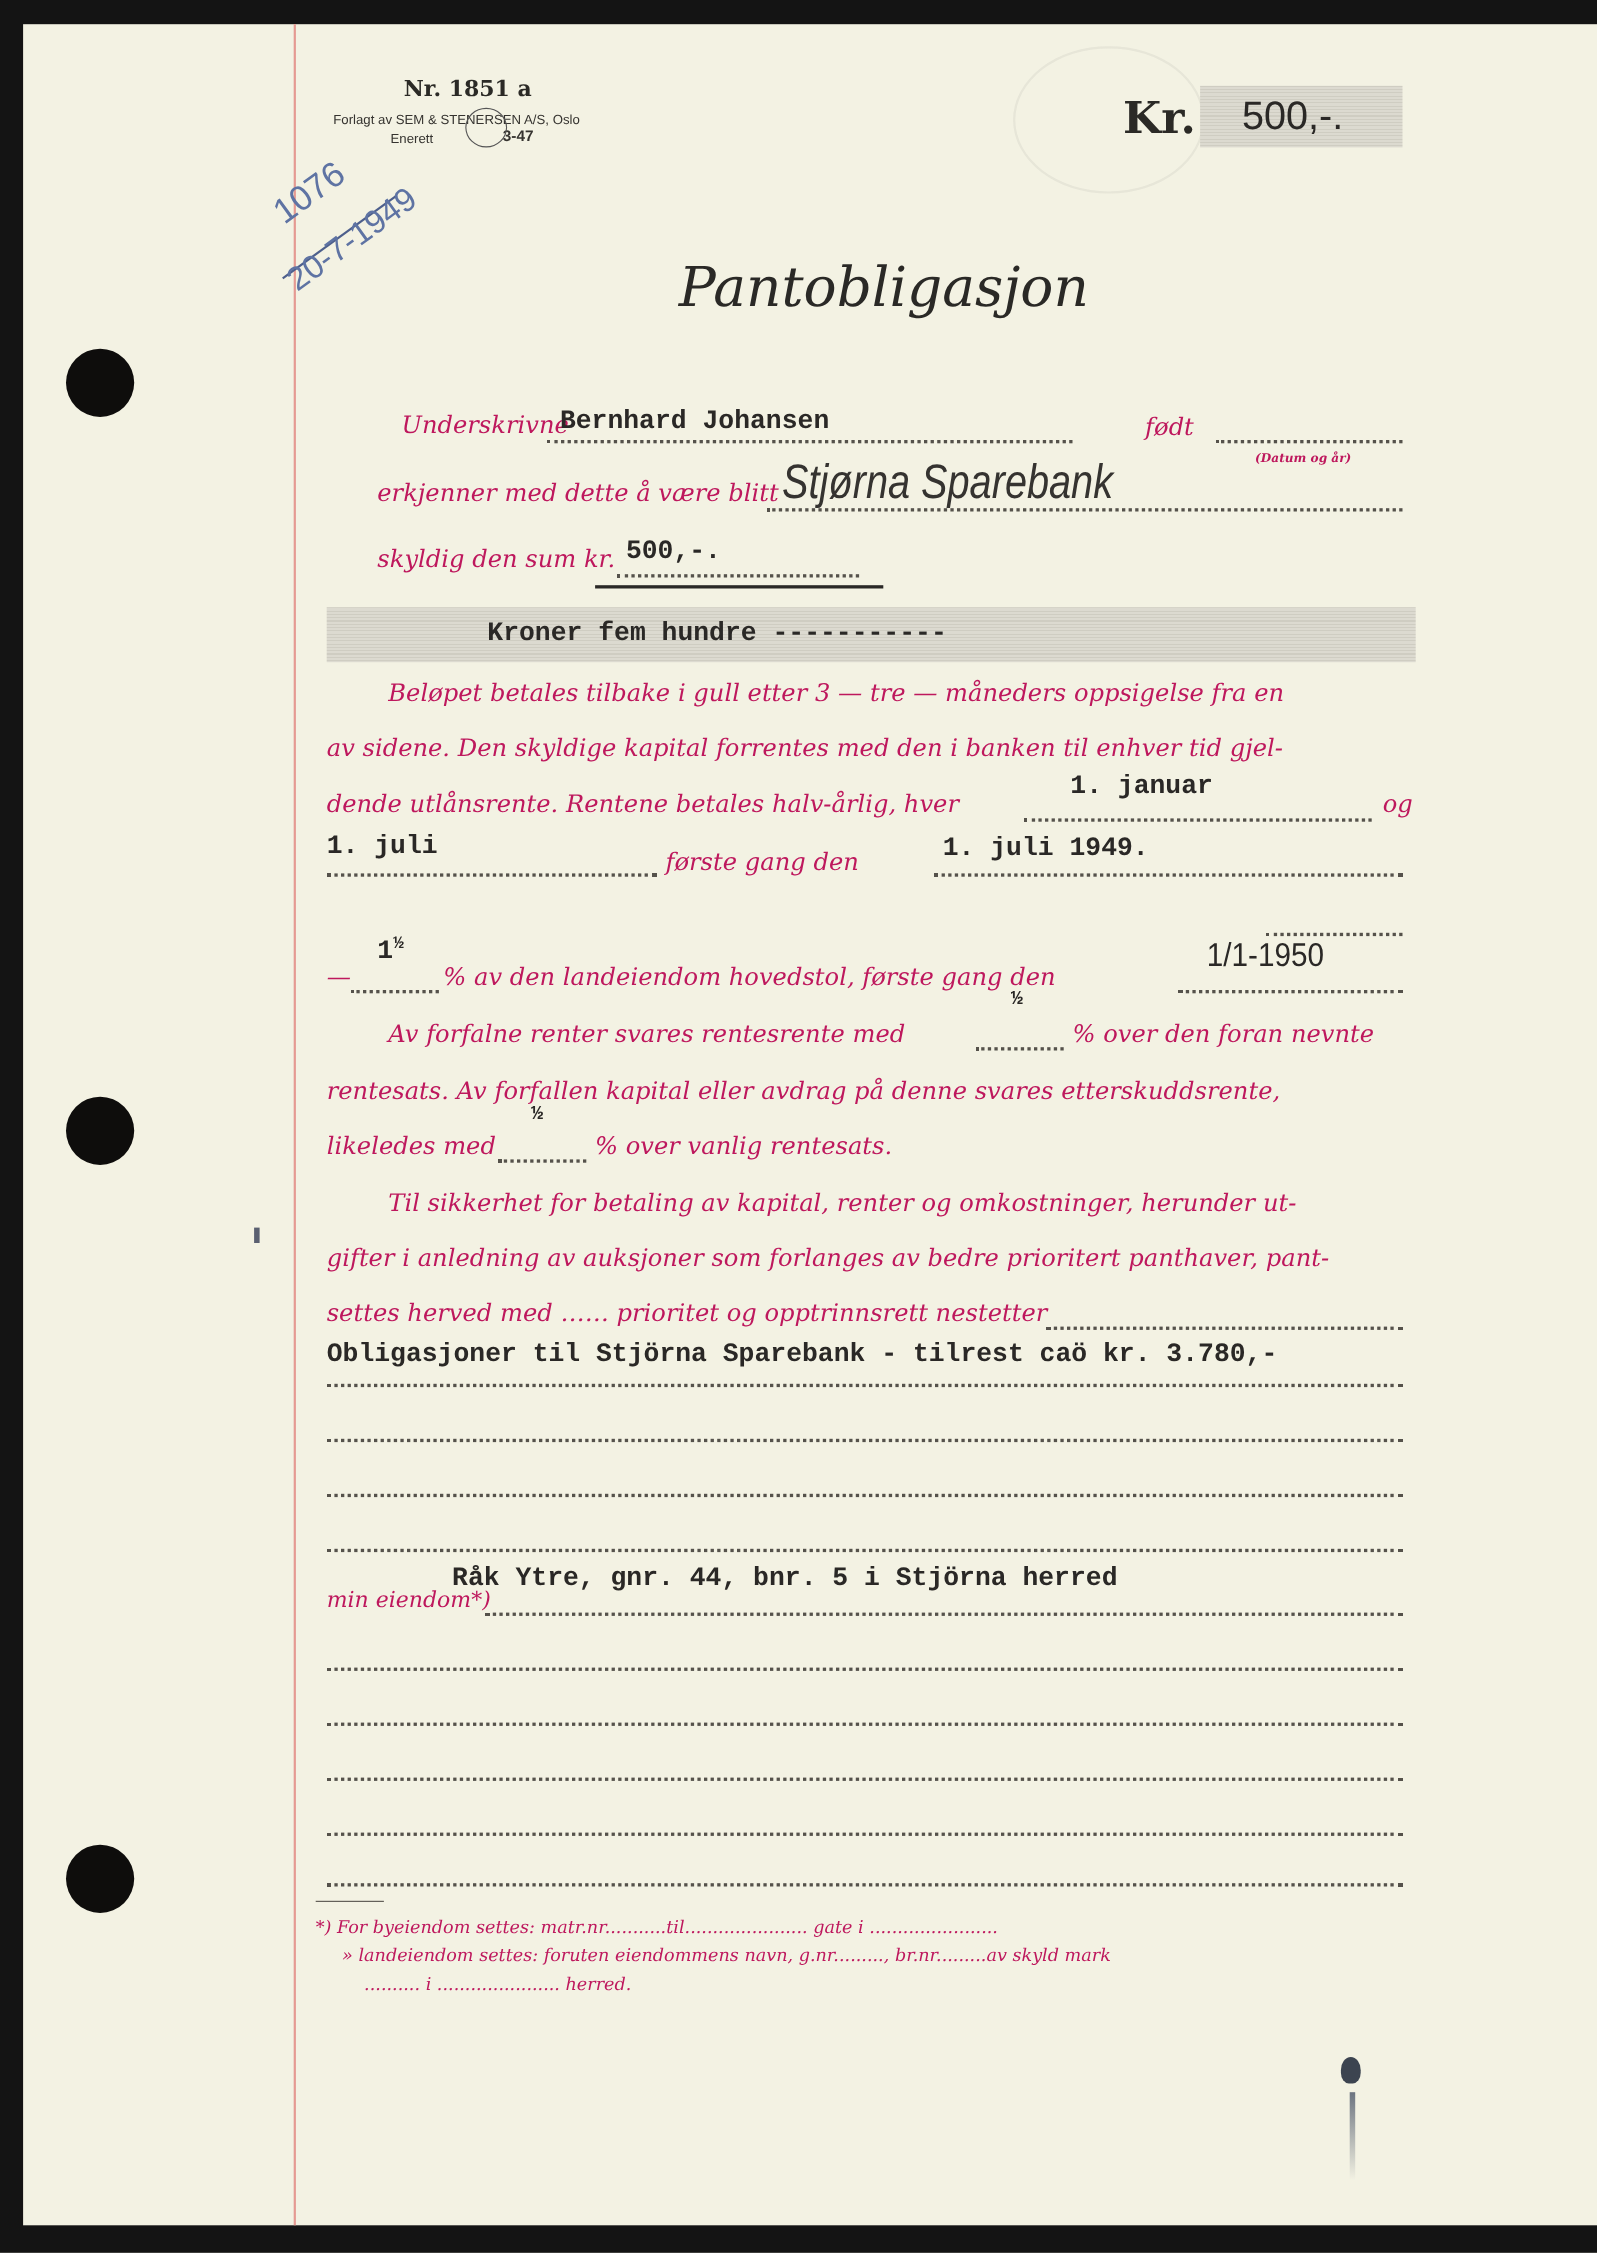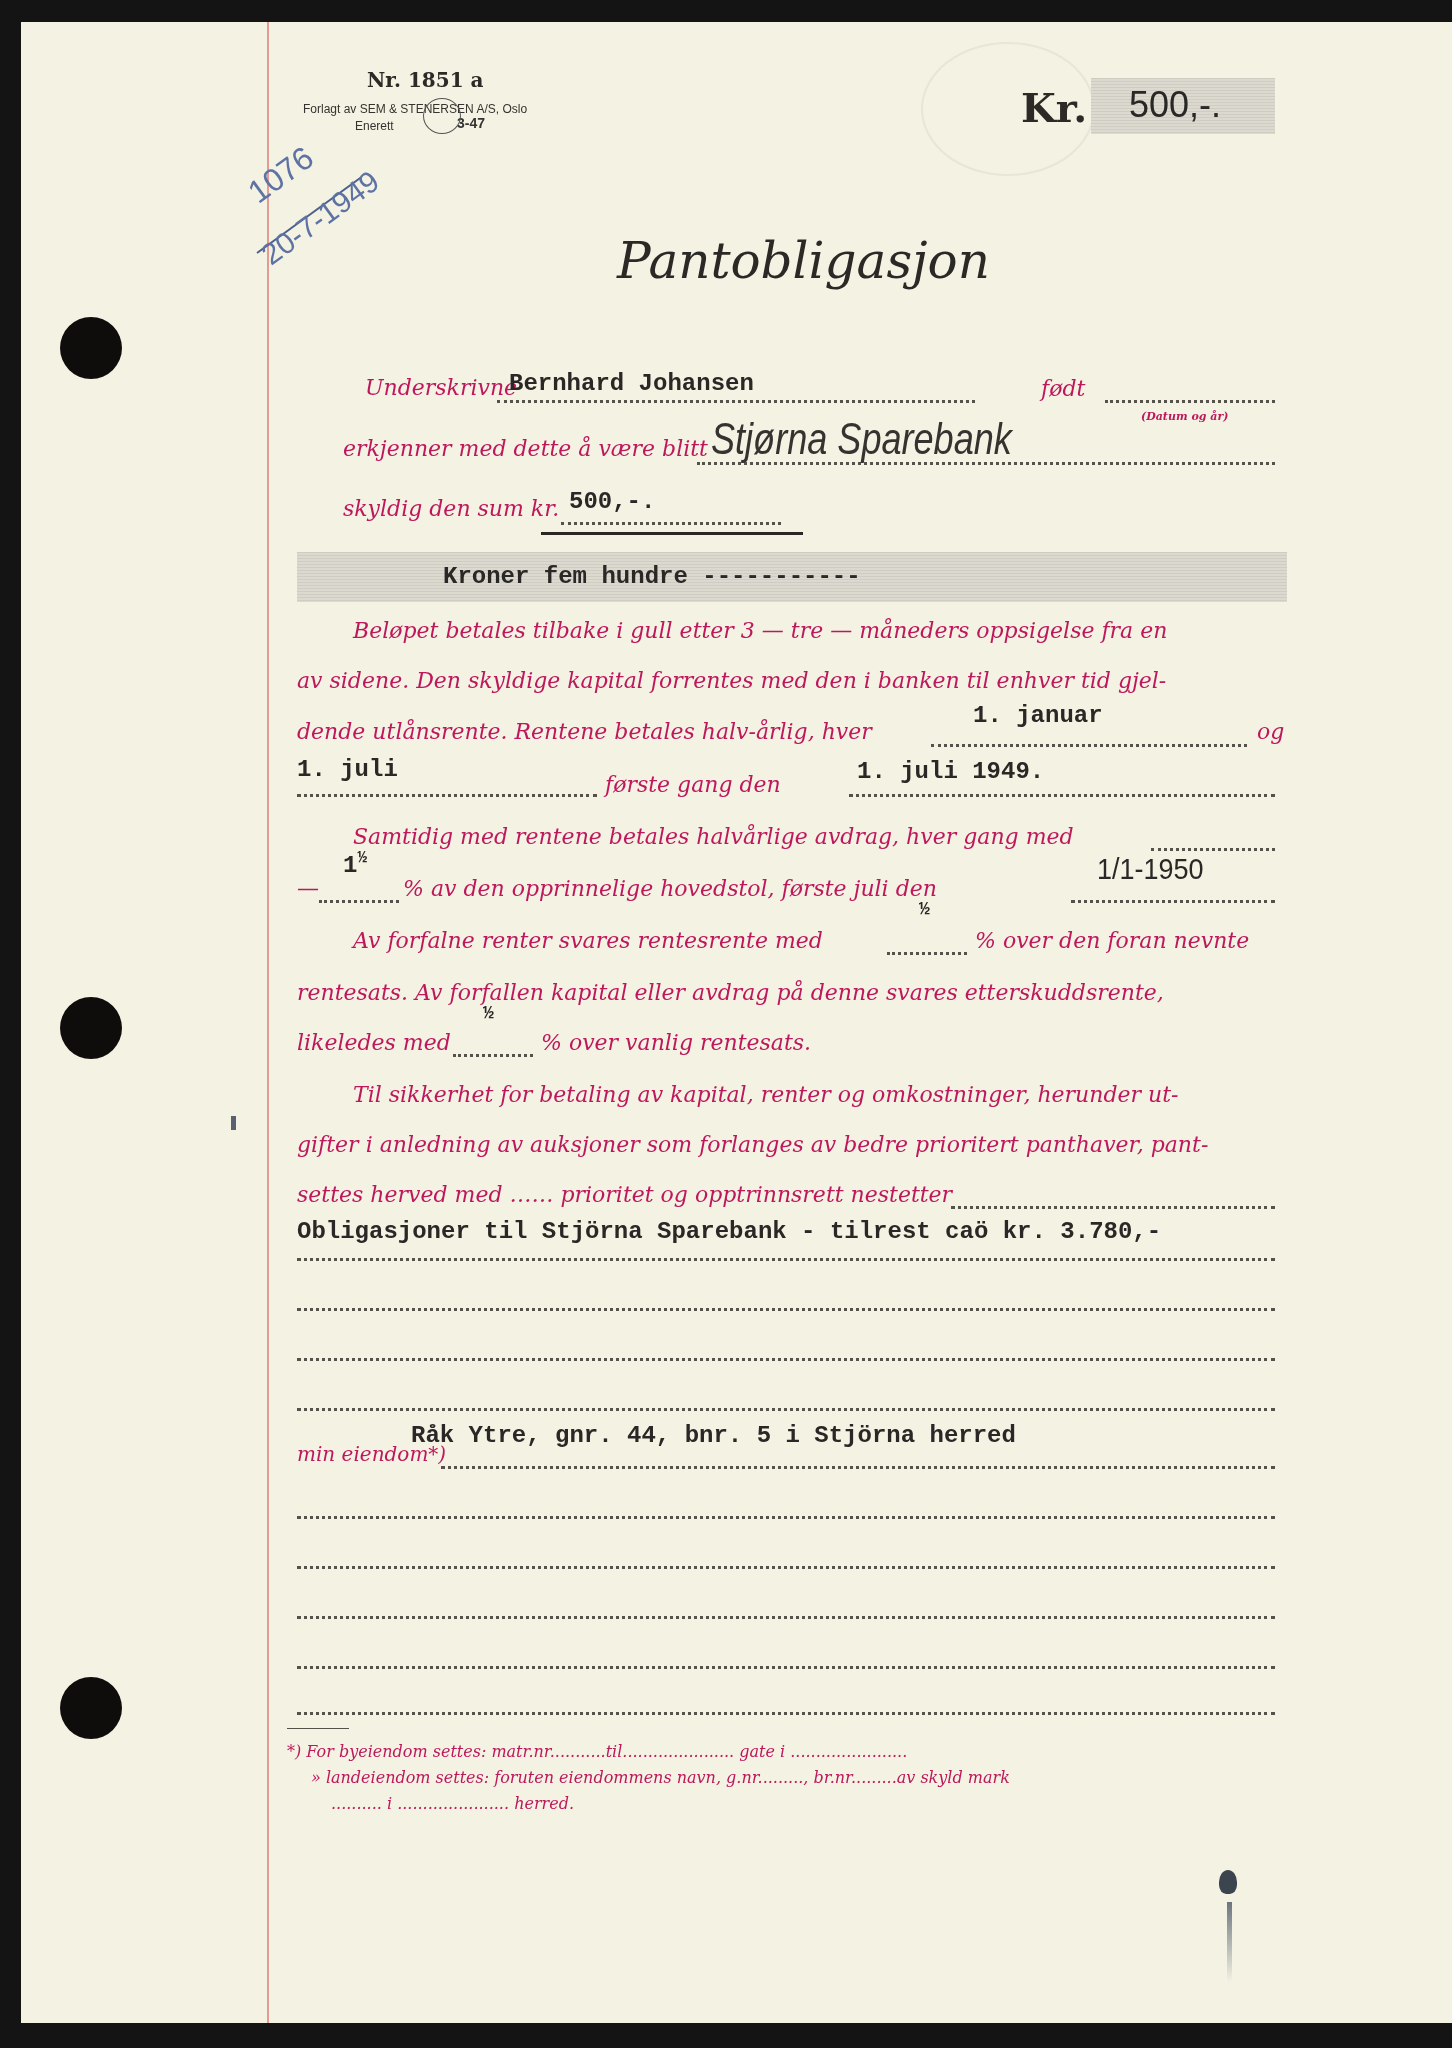--- a/index.html
+++ b/index.html
@@ -88,26 +88,25 @@
   <div class="dots" style="left:910px; top:722px; width:316px;"></div>
   <div class="abs tw" style="left:952px; top:680px; font-size:24px;text-align:right;">1. januar</div>
   <div class="abs it" style="left:1236px; top:697px; font-size:22px;">og</div>
 
   <div class="abs tw" style="left:276px; top:734px; font-size:24px;">1. juli</div>
   <div class="dots" style="left:276px; top:772px; width:300px;"></div>
   <div class="abs it" style="left:584px; top:750px; font-size:22px;">første gang den</div>
   <div class="dots" style="left:828px; top:772px; width:426px;"></div>
   <div class="abs tw" style="left:836px; top:736px; font-size:24px;">1. juli 1949.</div>
 
-  <div class="abs it" style="left:332px; top:802px; font-size:22px;">Samtidig med rentene betales halvårlige avdrag, hver gang med</div>
   <div class="dots" style="left:1130px; top:826px; width:124px;"></div>
   <div class="abs tw" style="left:322px; top:830px; font-size:24px;"><span>1</span><span class="frac">½</span></div>
   <div class="abs it" style="left:276px; top:854px; font-size:22px;">—</div>
   <div class="dots" style="left:298px; top:878px; width:80px;"></div>
-  <div class="abs it" style="left:382px; top:854px; font-size:22px;">% av den opprinnelige hovedstol, første juli den</div>
+  <div class="abs it" style="left:382px; top:854px; font-size:22px;">% av den landeiendom hovedstol, første gang den</div>
   <div class="dots" style="left:1050px; top:878px; width:204px;"></div>
   <div class="abs" style="left:1076px; top:830px; font-family:'Liberation Sans',sans-serif; font-size:30px; color:#2a2826; transform:scaleX(0.9); transform-origin:left;">1/1-1950</div>
 
   <div class="abs it" style="left:332px; top:906px; font-size:22px;">Av forfalne renter svares rentesrente med</div>
   <div class="dots" style="left:866px; top:930px; width:80px;"></div>
   <div class="abs tw frac" style="left:898px; top:880px; font-size:18px;">½</div>
   <div class="abs it" style="left:954px; top:906px; font-size:22px;">% over den foran nevnte</div>
   <div class="abs it" style="left:276px; top:958px; font-size:22px;">rentesats. Av forfallen kapital eller avdrag på denne svares etterskuddsrente,</div>
   <div class="abs it" style="left:276px; top:1008px; font-size:22px;">likeledes med</div>
   <div class="dots" style="left:432px; top:1032px; width:80px;"></div>

